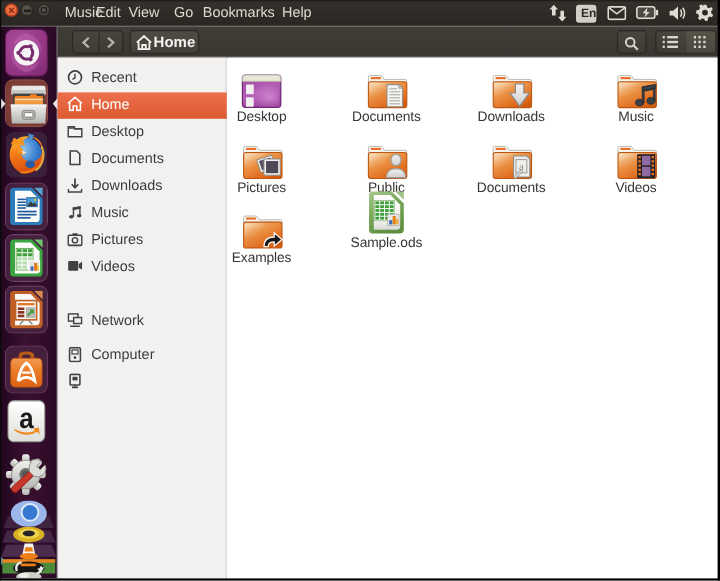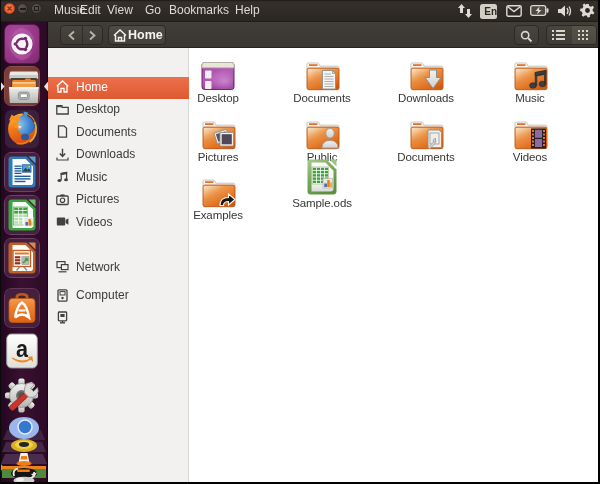--- a/index.html
+++ b/index.html
@@ -410,20 +410,27 @@
         <rect x="8" y="4" width="2" height="2"></rect>
       <rect x="0" y="8" width="2" height="2"></rect>
         <rect x="4" y="8" width="2" height="2"></rect>
         <rect x="8" y="8" width="2" height="2"></rect>
     </g>
   </svg>
 </div>
 
 <div id="sidebar" class="abs">
   <div id="homeband"></div>
+  <div class="srow" style="top:5px">
+    <svg width="13" height="13" viewBox="0 0 13 13">
+        <circle cx="6.5" cy="6.5" r="5.4" fill="none" stroke="#414141" stroke-width="1.4"></circle>
+        <path d="M6.5 3.4 L6.5 6.8 L4.4 8.2" stroke="#414141" stroke-width="1.2" fill="none"></path>
+      </svg>
+    <span class="lbl">Recent</span>
+  </div>
   <div class="srow" id="homerow" style="top:27.5px">
     <svg width="13" height="13" viewBox="0 0 13 13">
         <path d="M0.8 6.2 L6.5 1 L12.2 6.2 M2 5.6 L2 12 L5 12 L5 8.4 L8 8.4 L8 12 L11 12 L11 5.6" stroke="#ffffff" stroke-width="1.3" fill="none"></path>
       </svg>
     <span class="lbl">Home</span>
   </div>
   <div class="srow" style="top:50px">
     <svg width="13" height="13" viewBox="0 0 13 13">
         <path d="M0.8 2.6 L0.8 11 L12.2 11 L12.2 4.4 L6 4.4 L6 2.6 Z" fill="none" stroke="#414141" stroke-width="1.3"></path>
         <path d="M1.2 3 L5.3 3 L5.3 4.2 L1.2 4.2 Z" fill="#414141"></path>

